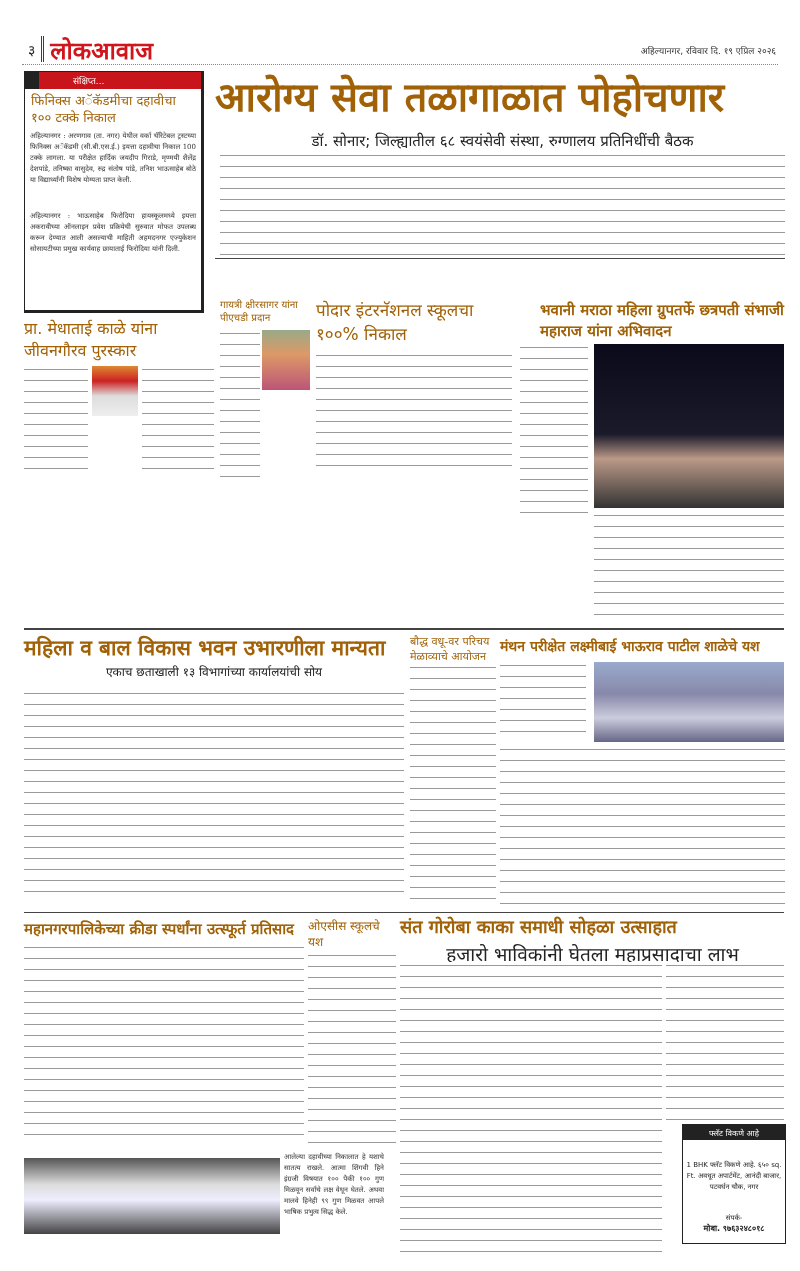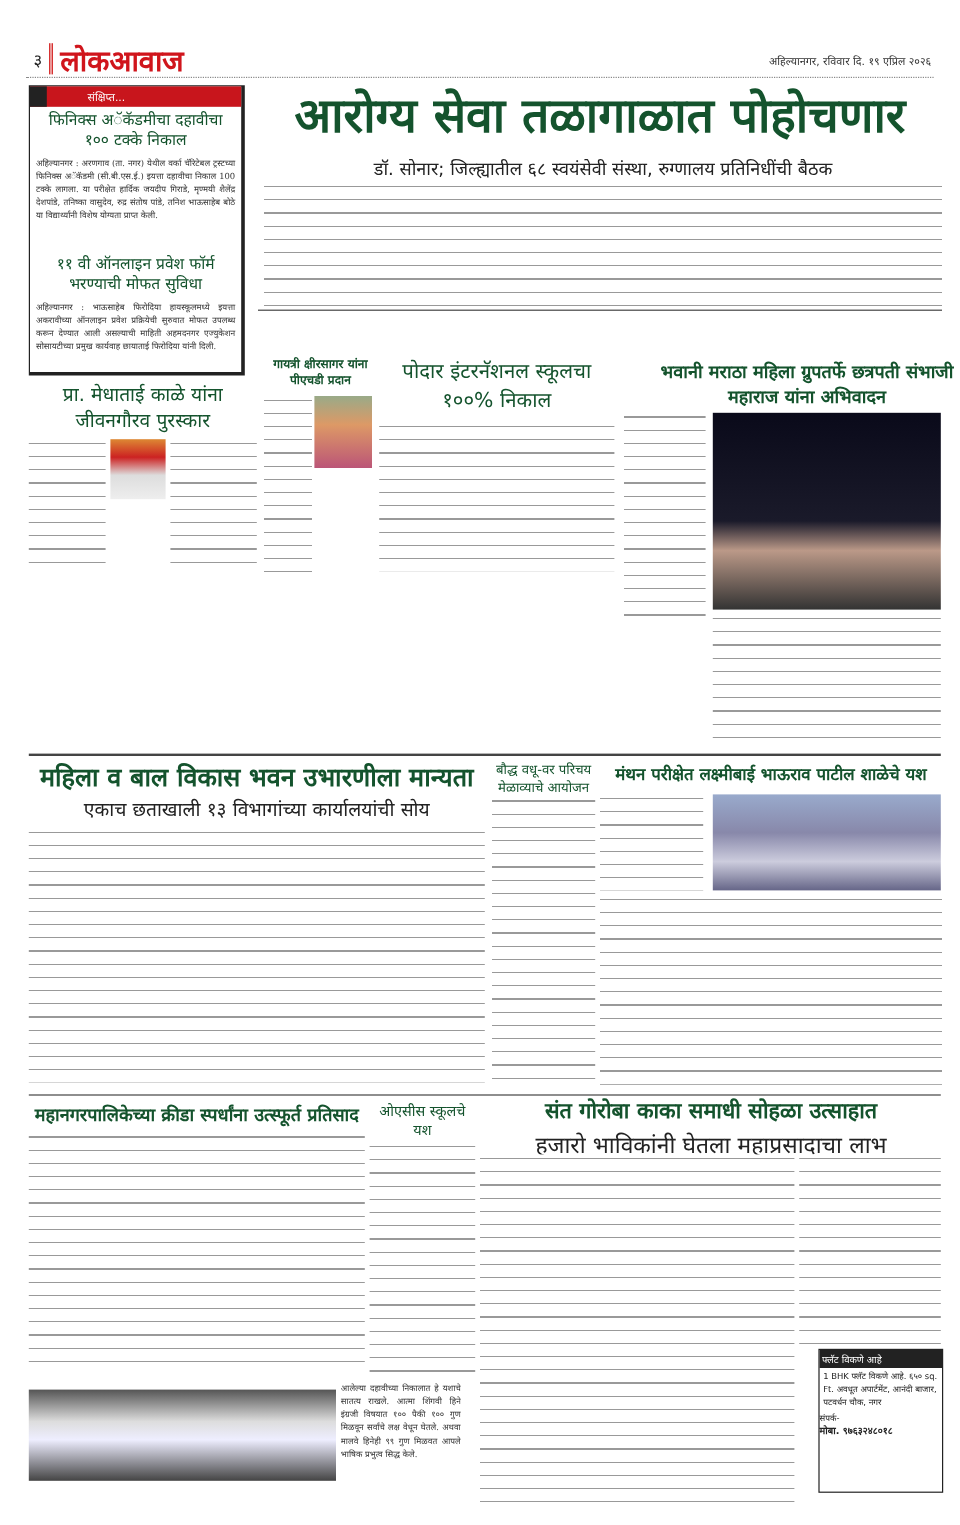--- a/index.html
+++ b/index.html
@@ -5,21 +5,21 @@
   *{box-sizing:border-box;margin:0;padding:0}
   body{width:800px;height:1271px;background:#fff;font-family:"DejaVu Serif",serif;color:#222;overflow:hidden;position:relative}
   .abs{position:absolute}
   .mast{left:28px;top:34px;height:30px;display:flex;align-items:center;gap:6px}
   .pgno{font-size:14px;color:#222;font-family:"DejaVu Sans",sans-serif}
   .bar{width:3px;height:26px;border-left:1px solid #c00;border-right:1px solid #c00}
   .brand{font-size:24px;font-weight:bold;color:#d0151c;font-family:"DejaVu Sans",sans-serif}
   .dateline{right:24px;top:44px;font-size:9px;color:#333;font-family:"DejaVu Sans",sans-serif}
   .dots{left:22px;right:22px;top:64px;border-top:1px dotted #888}
   .col{font-size:7px;line-height:11px;color:#333;text-align:justify;overflow:hidden}
-  .hd{font-family:"DejaVu Sans",sans-serif;font-weight:bold;color:#14532d;text-align:center}
+  .hd{font-family:"DejaVu Sans",sans-serif;font-weight:bold;color:#a16207;}
   .sub{font-family:"DejaVu Sans",sans-serif;color:#222;text-align:center}
   .rule{border-top:2px solid #444}
   .photo{background:linear-gradient(135deg,#556 0%,#889 40%,#cbd 60%,#667 100%)}
   .box{border:1px solid #222}
   .lines{background:repeating-linear-gradient(#fff 0 3px,#999 3px 4px,#fff 4px 11px);}
 </style>
 </head>
 <body>
 
 <div class="abs mast">
@@ -27,50 +27,49 @@
   <span class="bar"></span>
   <span class="brand">लोकआवाज</span>
 </div>
 <div class="abs dateline">अहिल्यानगर, रविवार दि. १९ एप्रिल २०२६</div>
 <div class="abs dots"></div>
 
 <div class="abs box" style="left:24px;top:71px;width:180px;height:242px;border-width:1px 3px 3px 1px">
   <div style="background:#c8151c;color:#fff;font-size:9px;padding:2px 0 2px 34px;font-family:'DejaVu Sans',sans-serif;border-left:14px solid #222">संक्षिप्त...</div>
   <div class="hd" style="font-size:13px;line-height:17px;padding:3px 6px;font-weight:normal">फिनिक्स अॅकॅडमीचा दहावीचा १०० टक्के निकाल</div>
   <div class="col" style="padding:2px 5px;height:80px">अहिल्यानगर : अरणगाव (ता. नगर) येथील वर्का चॅरिटेबल ट्रस्टच्या फिनिक्स अॅकॅडमी (सी.बी.एस.ई.) इयत्ता दहावीचा निकाल 100 टक्के लागला. या परीक्षेत हार्दिक जयदीप गिराडे, मृण्मयी शैलेंद्र देशपांडे, तनिष्का वासुदेव, रुद्र संतोष पांडे, तनिश भाऊसाहेब बोठे या विद्यार्थ्यांनी विशेष योग्यता प्राप्त केली.</div>
-  <div class="hd" style="font-size:13px;line-height:17px;padding:3px 6px;font-weight:normal">११ वी ऑनलाइन प्रवेश फॉर्म भरण्याची मोफत सुविधा</div>
   <div class="col" style="padding:2px 5px;height:60px">अहिल्यानगर : भाऊसाहेब फिरोदिया हायस्कूलमध्ये इयत्ता अकरावीच्या ऑनलाइन प्रवेश प्रक्रियेची सुरुवात मोफत उपलब्ध करून देण्यात आली असल्याची माहिती अहमदनगर एज्युकेशन सोसायटीच्या प्रमुख कार्यवाह छायाताई फिरोदिया यांनी दिली.</div>
 </div>
 
 <div class="abs hd" style="left:215px;top:72px;width:570px;font-size:40px;line-height:50px;font-weight:900">आरोग्य सेवा तळागाळात पोहोचणार</div>
 <div class="abs sub" style="left:220px;top:130px;width:565px;font-size:15px">डॉ. सोनार; जिल्ह्यातील ६८ स्वयंसेवी संस्था, रुग्णालय प्रतिनिधींची बैठक</div>
 <div class="abs col lines" style="left:220px;top:152px;width:565px;height:104px"></div>
 <div class="abs rule" style="left:215px;top:258px;width:570px;border-top-width:1px"></div>
 
 <div class="abs hd" style="left:24px;top:318px;width:190px;font-size:16px;line-height:22px;font-weight:normal">प्रा. मेधाताई काळे यांना जीवनगौरव पुरस्कार</div>
 <div class="abs photo" style="left:92px;top:366px;width:46px;height:50px;background:linear-gradient(#d83 0,#c22 30%,#ddd 60%,#eee 100%)"></div>
 <div class="abs col lines" style="left:24px;top:366px;width:64px;height:110px"></div>
 <div class="abs col lines" style="left:142px;top:366px;width:72px;height:110px"></div>
 
-<div class="abs hd" style="left:220px;top:298px;width:94px;font-size:10px;line-height:13px;font-weight:bold">गायत्री क्षीरसागर यांना पीएचडी प्रदान</div>
+<div class="abs hd" style="left:220px;top:298px;width:94px;font-size:10px;line-height:13px;font-weight:normal">गायत्री क्षीरसागर यांना पीएचडी प्रदान</div>
 <div class="abs photo" style="left:262px;top:330px;width:48px;height:60px;background:linear-gradient(#9a8 0,#d96 40%,#b57 100%)"></div>
 <div class="abs col lines" style="left:220px;top:330px;width:40px;height:150px"></div>
 
 <div class="abs hd" style="left:316px;top:298px;width:196px;font-size:17px;line-height:24px;font-weight:normal">पोदार इंटरनॅशनल स्कूलचा १००% निकाल</div>
 <div class="abs col lines" style="left:316px;top:352px;width:196px;height:124px"></div>
 
 <div class="abs hd" style="left:540px;top:300px;width:265px;font-size:15px;line-height:21px">भवानी मराठा महिला ग्रुपतर्फे छत्रपती संभाजी महाराज यांना अभिवादन</div>
 <div class="abs col lines" style="left:520px;top:344px;width:68px;height:170px"></div>
 <div class="abs photo" style="left:594px;top:344px;width:190px;height:164px;background:linear-gradient(#0a0a1a 0,#1a1a2a 55%,#b98 70%,#333 100%)"></div>
 <div class="abs col lines" style="left:594px;top:512px;width:190px;height:110px"></div>
 
 <div class="abs rule" style="left:24px;top:628px;width:760px"></div>
 
 <div class="abs hd" style="left:24px;top:634px;width:380px;font-size:21px;line-height:28px">महिला व बाल विकास भवन उभारणीला मान्यता</div>
-<div class="abs sub" style="left:24px;top:663px;width:380px;font-size:16px">एकाच छताखाली १३ विभागांच्या कार्यालयांची सोय</div>
+<div class="abs sub" style="left:24px;top:663px;width:380px;font-size:12px">एकाच छताखाली १३ विभागांच्या कार्यालयांची सोय</div>
 <div class="abs col lines" style="left:24px;top:690px;width:380px;height:212px"></div>
 
 <div class="abs hd" style="left:410px;top:634px;width:86px;font-size:11px;line-height:15px;font-weight:normal">बौद्ध वधू-वर परिचय मेळाव्याचे आयोजन</div>
 <div class="abs col lines" style="left:410px;top:664px;width:86px;height:240px"></div>
 
 <div class="abs hd" style="left:500px;top:636px;width:285px;font-size:14px;line-height:20px">मंथन परीक्षेत लक्ष्मीबाई भाऊराव पाटील शाळेचे यश</div>
 <div class="abs col lines" style="left:500px;top:662px;width:86px;height:80px"></div>
 <div class="abs photo" style="left:594px;top:662px;width:190px;height:80px;background:linear-gradient(#9ac 0,#88a 40%,#ccd 70%,#668 100%)"></div>
 <div class="abs col lines" style="left:500px;top:746px;width:285px;height:158px"></div>
 
@@ -82,18 +81,18 @@
 <div class="abs col" style="left:284px;top:1152px;width:100px;height:90px">आलेल्या दहावीच्या निकालात हे यशाचे सातत्य राखले. आत्मा शिंगवी हिने इंग्रजी विषयात १०० पैकी १०० गुण मिळवून सर्वांचे लक्ष वेधून घेतले. अथवा मालवे हिनेही ९९ गुण मिळवत आपले भाषिक प्रभुत्व सिद्ध केले.</div>
 
 <div class="abs hd" style="left:308px;top:918px;width:88px;font-size:12px;line-height:16px;font-weight:normal">ओएसीस स्कूलचे यश</div>
 <div class="abs col lines" style="left:308px;top:952px;width:88px;height:194px"></div>
 
 <div class="abs hd" style="left:400px;top:914px;width:385px;font-size:18px;line-height:26px">संत गोरोबा काका समाधी सोहळा उत्साहात</div>
 <div class="abs sub" style="left:400px;top:941px;width:385px;font-size:19px">हजारो भाविकांनी घेतला महाप्रसादाचा लाभ</div>
 <div class="abs col lines" style="left:400px;top:962px;width:262px;height:290px"></div>
 <div class="abs col lines" style="left:666px;top:962px;width:118px;height:160px"></div>
 
-<div class="abs box" style="left:682px;top:1124px;width:104px;height:120px;text-align:left;font-family:'DejaVu Sans',sans-serif">
+<div class="abs box" style="left:682px;top:1124px;width:104px;height:120px;text-align:center;font-family:'DejaVu Sans',sans-serif">
   <div style="background:#222;color:#fff;font-size:8px;padding:2px">फ्लॅट विकणे आहे</div>
-  <div style="font-size:7px;line-height:11px;padding:2px 3px">1 BHK फ्लॅट विकणे आहे. ६५० sq. Ft. अवधूत अपार्टमेंट, आनंदी बाजार, पटवर्धन चौक, नगर</div>
+  <div style="font-size:7px;line-height:11px;padding:20px 3px">1 BHK फ्लॅट विकणे आहे. ६५० sq. Ft. अवधूत अपार्टमेंट, आनंदी बाजार, पटवर्धन चौक, नगर</div>
   <div style="font-size:7px">संपर्क-</div>
   <div style="font-size:8px;font-weight:bold">मोबा. ९७६३२४८०१८</div>
 </div>
 
 </body></html>

